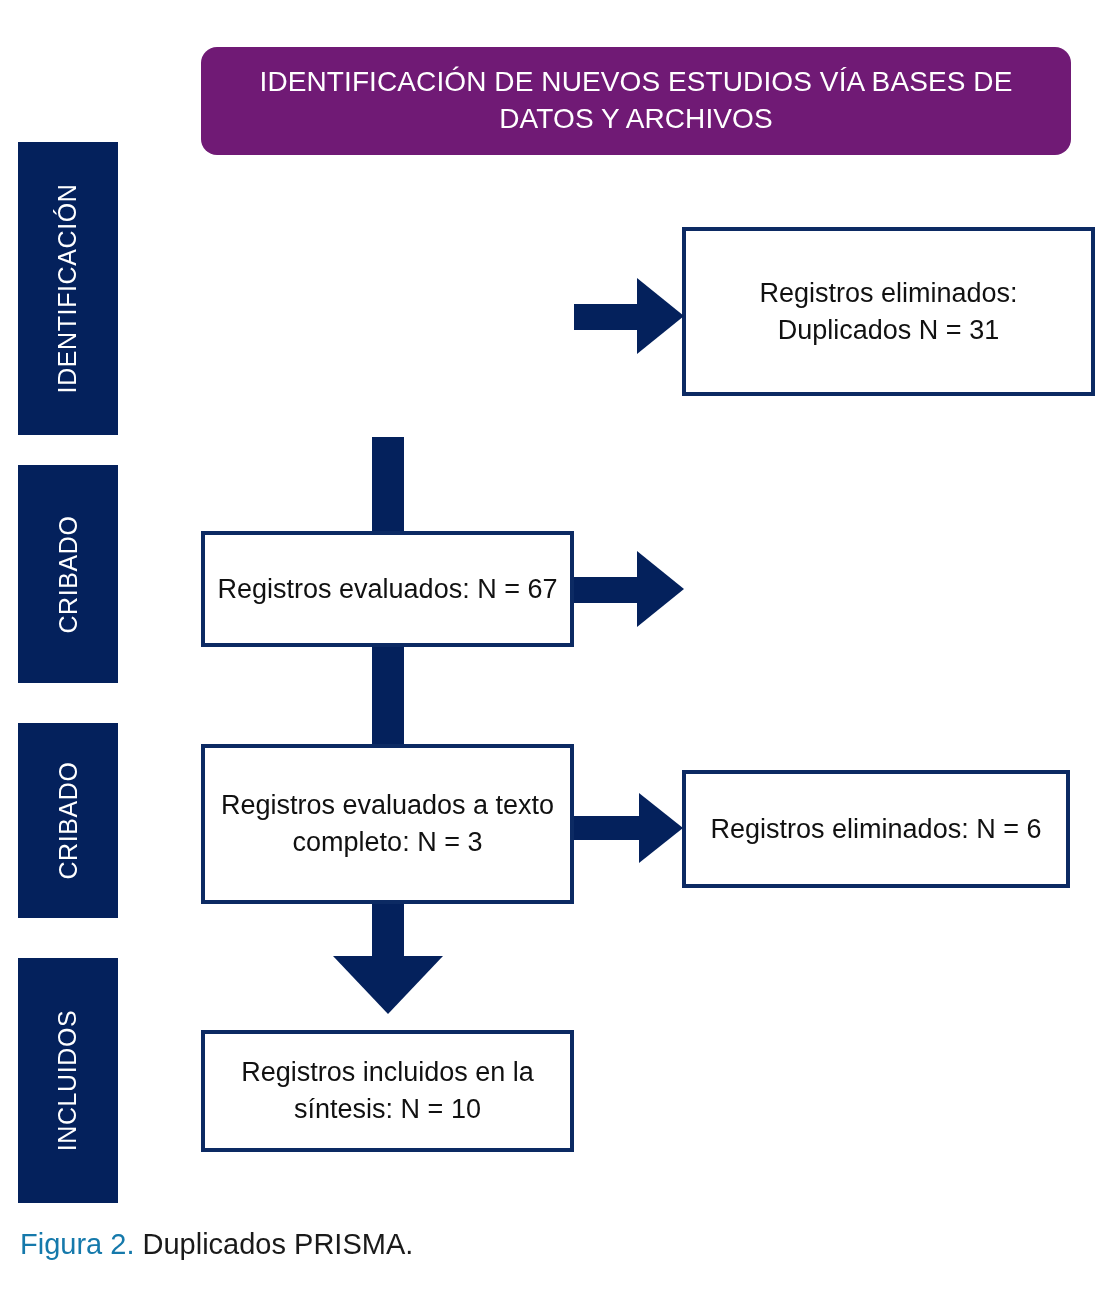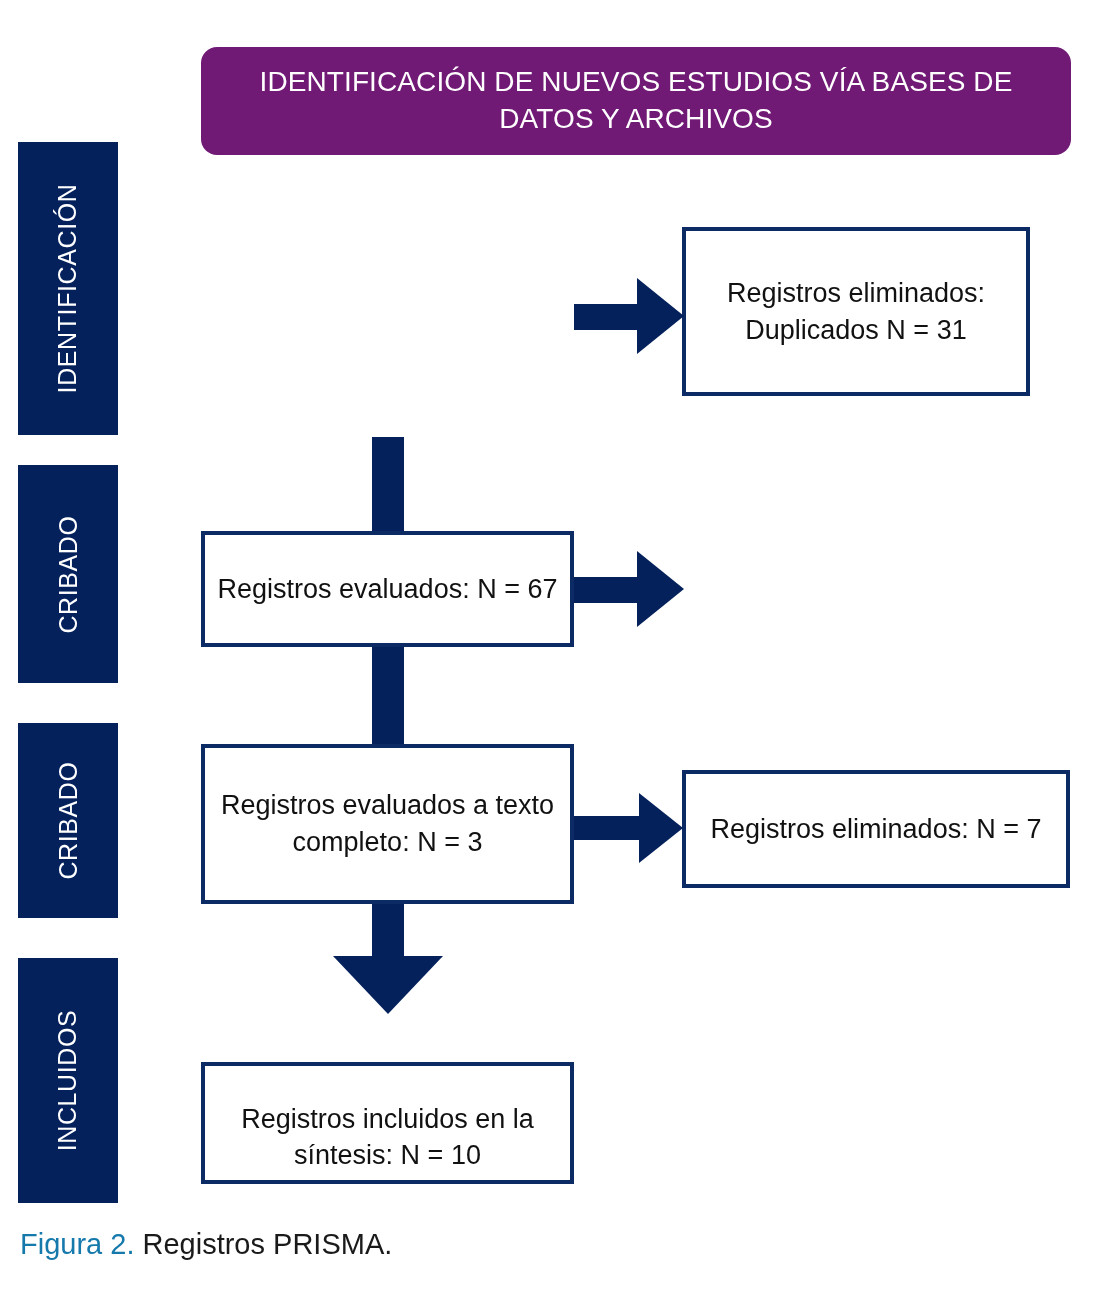--- a/index.html
+++ b/index.html
@@ -80,26 +80,26 @@
     text-align: center;
     padding: 6px 10px;
   }
   .flow-box .btext {
     font-size: 27px;
     line-height: 1.36;
     color: #111111;
   }
 
   #box-identificados      { left: 201px; top: 183px;  width: 373px; height: 254px; }
-  #box-duplicados         { left: 682px; top: 227px;  width: 348px; height: 169px; }
+  #box-duplicados         { left: 682px; top: 227px;  width: 413px; height: 169px; }
   #box-evaluados          { left: 201px; top: 531px;  width: 373px; height: 116px; }
   #box-no-cumplen         { left: 682px; top: 482px;  width: 388px; height: 215px; }
   #box-texto-completo     { left: 201px; top: 744px;  width: 373px; height: 160px; }
   #box-eliminados-7       { left: 682px; top: 770px;  width: 388px; height: 118px; }
-  #box-incluidos          { left: 201px; top: 1062px; width: 373px; height: 122px; align-items: flex-end; }
+  #box-incluidos          { left: 201px; top: 1030px; width: 373px; height: 122px; }
 
   
   .v-connector {
     position: absolute;
     left: 372px;
     width: 32px;
     background: #04215c;
   }
   #vc-1 { top: 437px; height: 94px; }
   #vc-2 { top: 647px; height: 97px; }
@@ -200,21 +200,21 @@
   <div class="flow-box" id="box-incluidos">
     <div class="btext">Registros incluidos en la síntesis: N = 10</div>
   </div>
 
   <div class="flow-box" id="box-duplicados">
     <div class="btext">Registros eliminados: Duplicados N = 31</div>
   </div>
 
 
   <div class="flow-box" id="box-eliminados-7">
-    <div class="btext">Registros eliminados: N = 7</div>
+    <div class="btext">Registros eliminados: N = 6</div>
   </div>
 
   <div class="v-connector" id="vc-1"></div>
   <div class="v-connector" id="vc-2"></div>
 
   <div id="v-arrow-stem"></div>
   <div id="v-arrow-head"></div>
 
   <div class="h-arrow" id="h-arrow-1">
     <div class="stem"></div>
@@ -225,16 +225,16 @@
     <div class="stem"></div>
     <div class="head"></div>
   </div>
 
   <div class="h-arrow" id="h-arrow-3">
     <div class="stem"></div>
     <div class="head"></div>
   </div>
 
   <div id="caption">
-    <span class="cap-accent">Figura 2.</span><span> Registros PRISMA.</span>
+    <span class="cap-accent">Figura 2.</span><span> Duplicados PRISMA.</span>
   </div>
 
 </div>
 
 </body></html>

